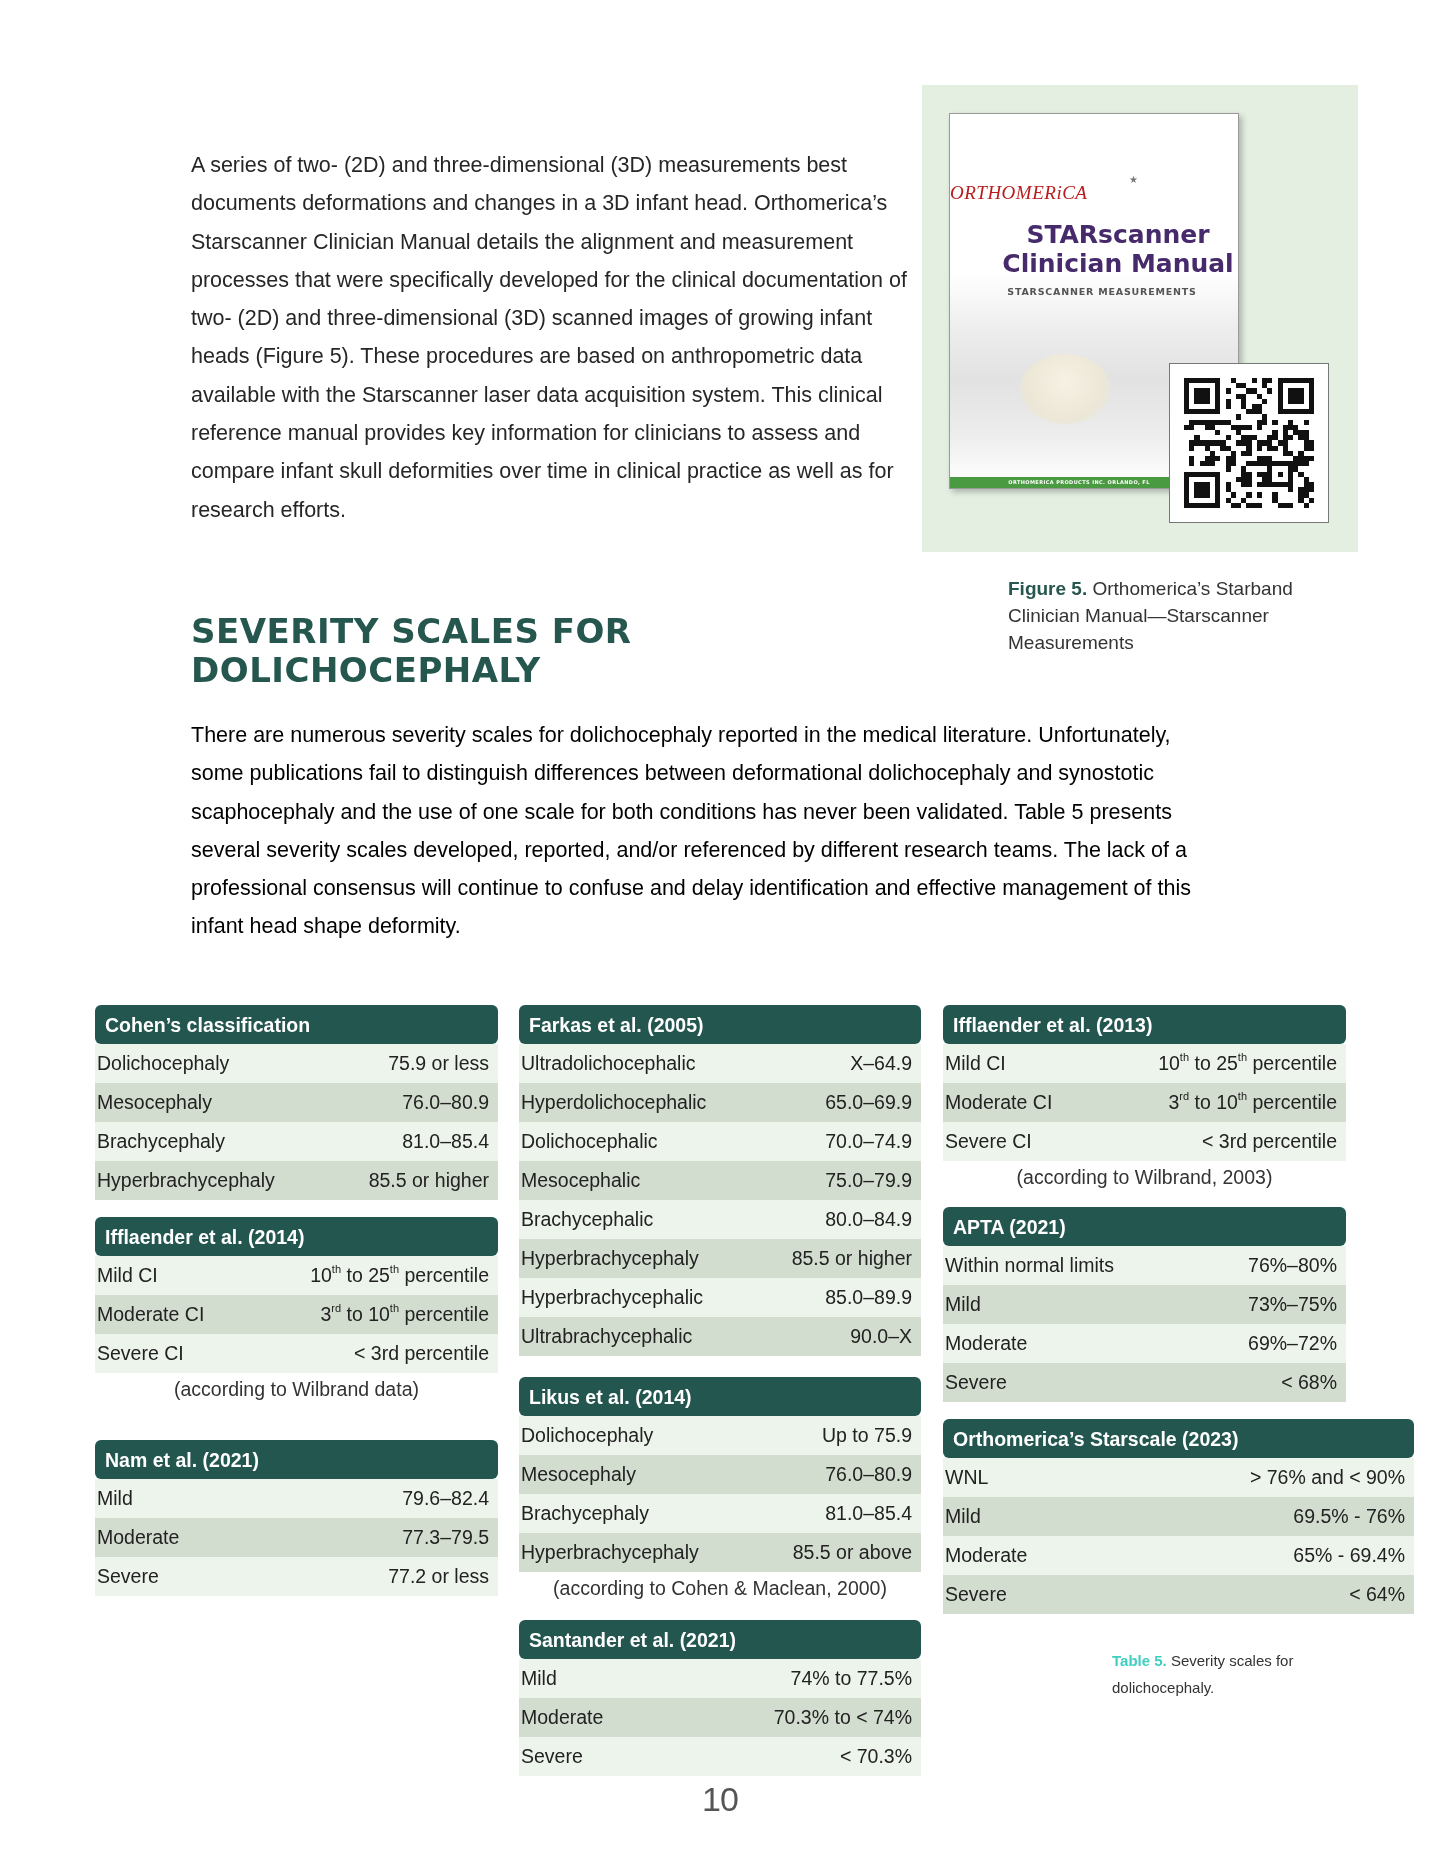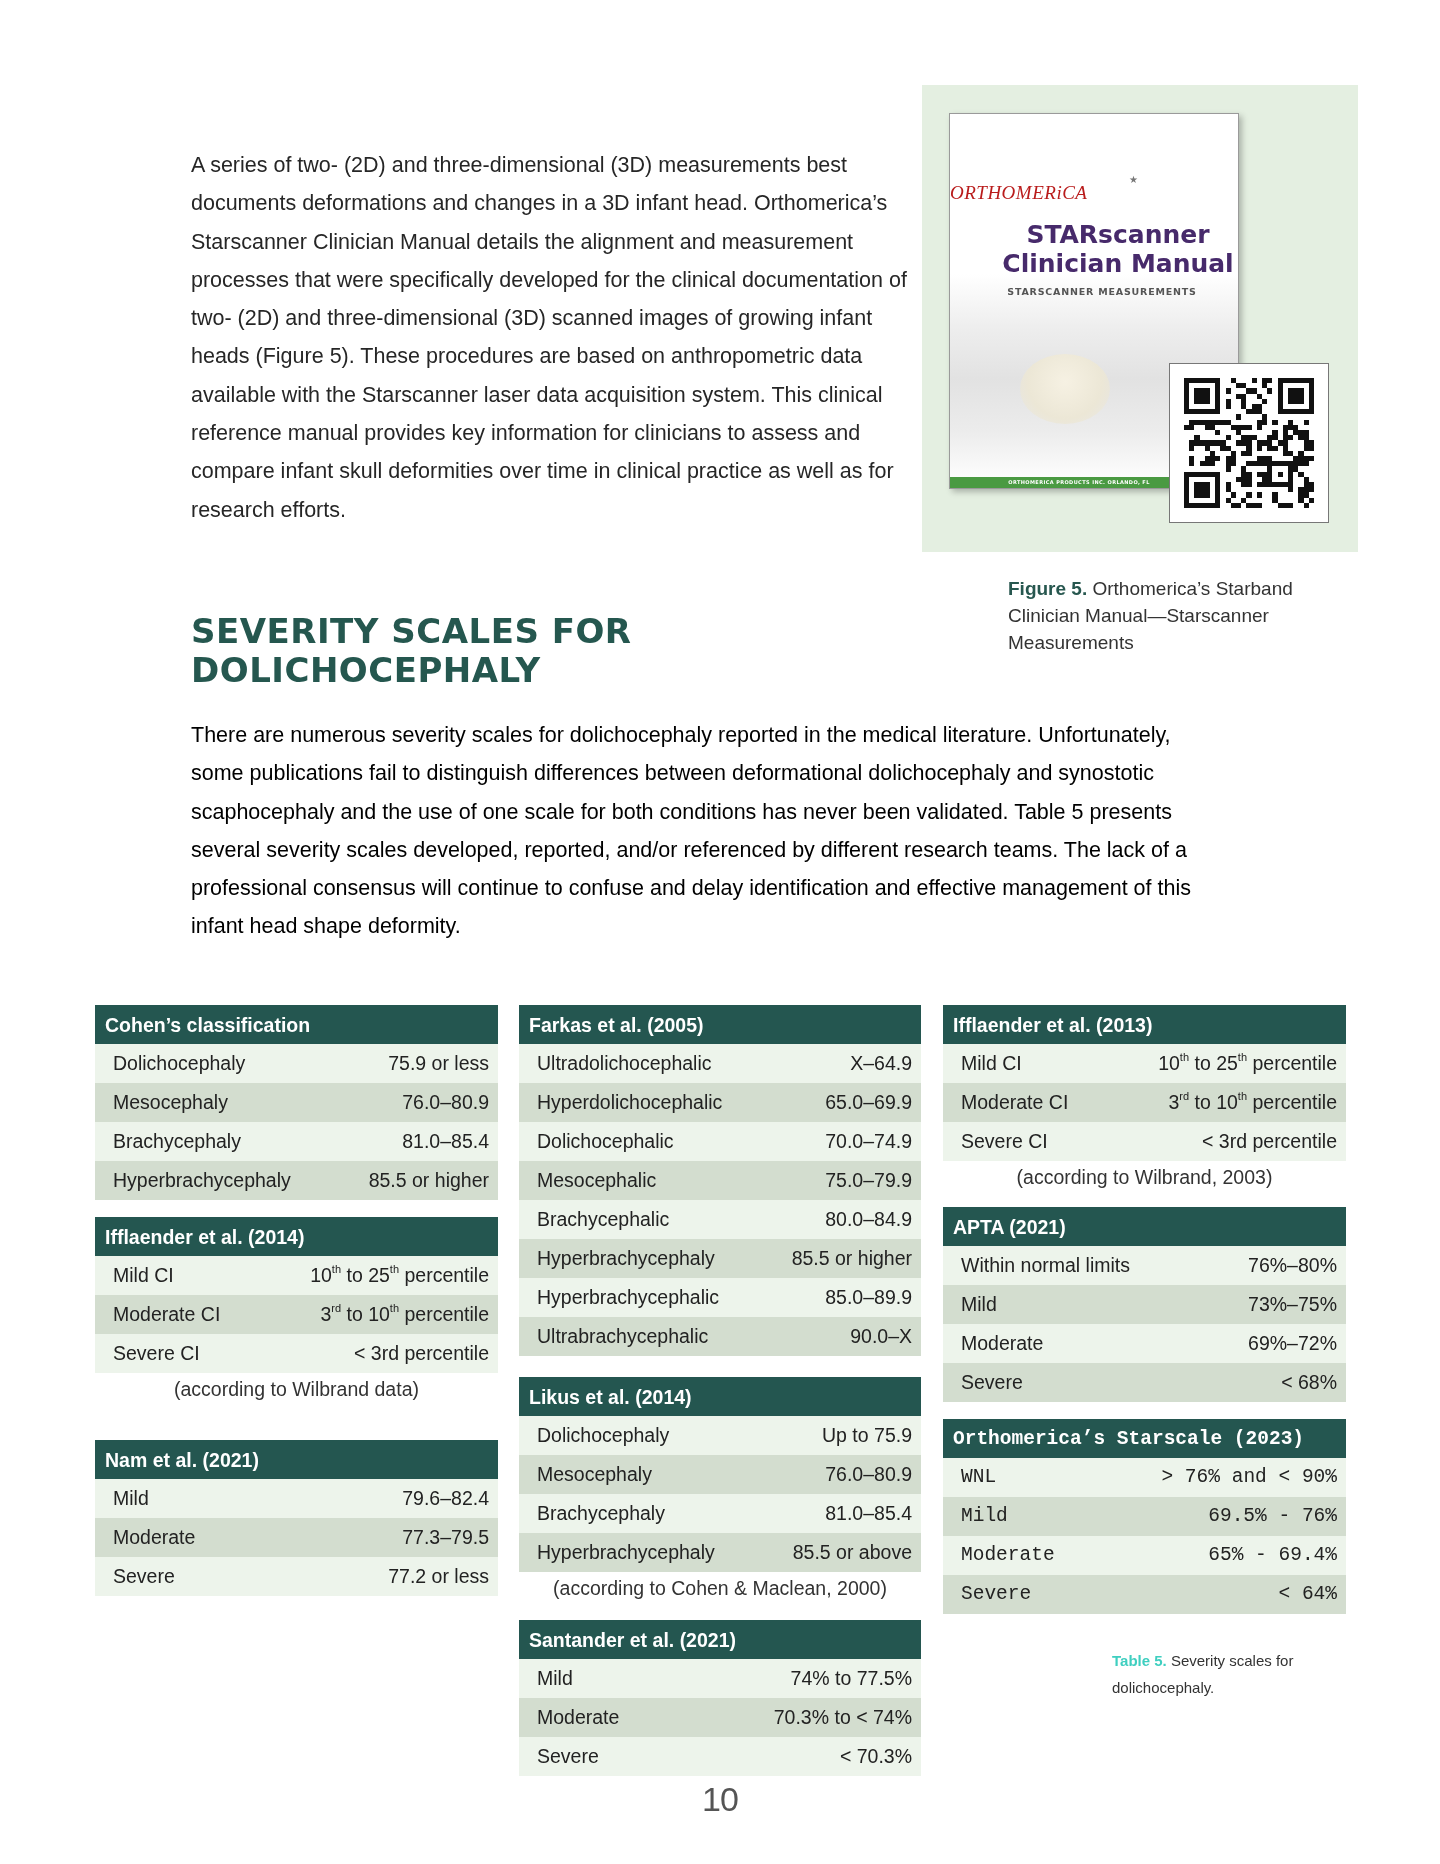--- a/index.html
+++ b/index.html
@@ -22,36 +22,36 @@
   .qr svg { width: 100%; height: 100%; display: block; }
 
   .fig-caption { position: absolute; left: 1008px; top: 575px; width: 330px; font-size: 19px; line-height: 27px; color: #333; }
   .fig-caption .lab { font-weight: bold; color: #27574f; }
 
   .section-heading { position: absolute; left: 191px; top: 612px; width: 560px; font-family: "DejaVu Sans", sans-serif; font-weight: bold; font-size: 34px; line-height: 39px; color: #25574f; letter-spacing: 0.5px; }
 
   .body2 { position: absolute; left: 191px; top: 716px; width: 1000px; font-size: 21.5px; line-height: 38.3px; color: #000000; }
 
   .tbl { position: absolute; background: transparent; }
-  .tbl .hdr { background: #245650; color: #ffffff; font-weight: bold; font-size: 19.5px; height: 39px; line-height: 41px; padding-left: 10px; }
-  .tbl .row { display: flex; justify-content: space-between; height: 39px; line-height: 39px; font-size: 19.5px; color: #222; padding: 0 9px 0 18px; }
+  .tbl .hdr { background: #245650; color: #ffffff; font-weight: bold; font-size: 19.5px; height: 39px; line-height: 41px; padding-left: 10px; border-radius: 6px; }
+  .tbl .row { display: flex; justify-content: space-between; height: 39px; line-height: 39px; font-size: 19.5px; color: #222; padding: 0 9px 0 2px; }
   .tbl .row:nth-of-type(odd) { background: #d3ddcf; }
   .tbl .row:nth-of-type(even) { background: #edf4eb; }
   .tbl .note { text-align: center; font-size: 19.5px; line-height: 32px; color: #333; }
   sup { font-size: 11px; line-height: 0; position: relative; top: -2px; }
 
   #t-cohen { left: 95px; top: 1005px; width: 403px; }
   #t-iff14 { left: 95px; top: 1217px; width: 403px; }
   #t-nam { left: 95px; top: 1440px; width: 403px; }
   #t-farkas { left: 519px; top: 1005px; width: 402px; }
   #t-likus { left: 519px; top: 1377px; width: 402px; }
   #t-santander { left: 519px; top: 1620px; width: 402px; }
   #t-iff13 { left: 943px; top: 1005px; width: 403px; }
   #t-apta { left: 943px; top: 1207px; width: 403px; }
-  #t-ortho { left: 943px; top: 1419px; width: 403px; font-family: Liberation Mono, monospace; }
+  #t-ortho { left: 943px; top: 1419px; width: 471px; }
 
   .tbl-caption { position: absolute; left: 1112px; top: 1647px; width: 240px; font-size: 15px; line-height: 27px; color: #333; }
   .tbl-caption .lab { font-weight: bold; color: #3fcfc0; }
 
   .page-number { position: absolute; left: 0; width: 1440px; top: 1780px; text-align: center; font-size: 34px; font-weight: normal; color: #555; letter-spacing: -1px; }
 </style>
 </head>
 <body>
 
 <p class="intro">A series of two- (2D) and three-dimensional (3D) measurements best documents deformations and changes in a 3D infant head. Orthomerica’s Starscanner Clinician Manual details the alignment and measurement processes that were specifically developed for the clinical documentation of two- (2D) and three-dimensional (3D) scanned images of growing infant heads (Figure 5). These procedures are based on anthropometric data available with the Starscanner laser data acquisition system. This clinical reference manual provides key information for clinicians to assess and compare infant skull deformities over time in clinical practice as well as for research efforts.</p>

